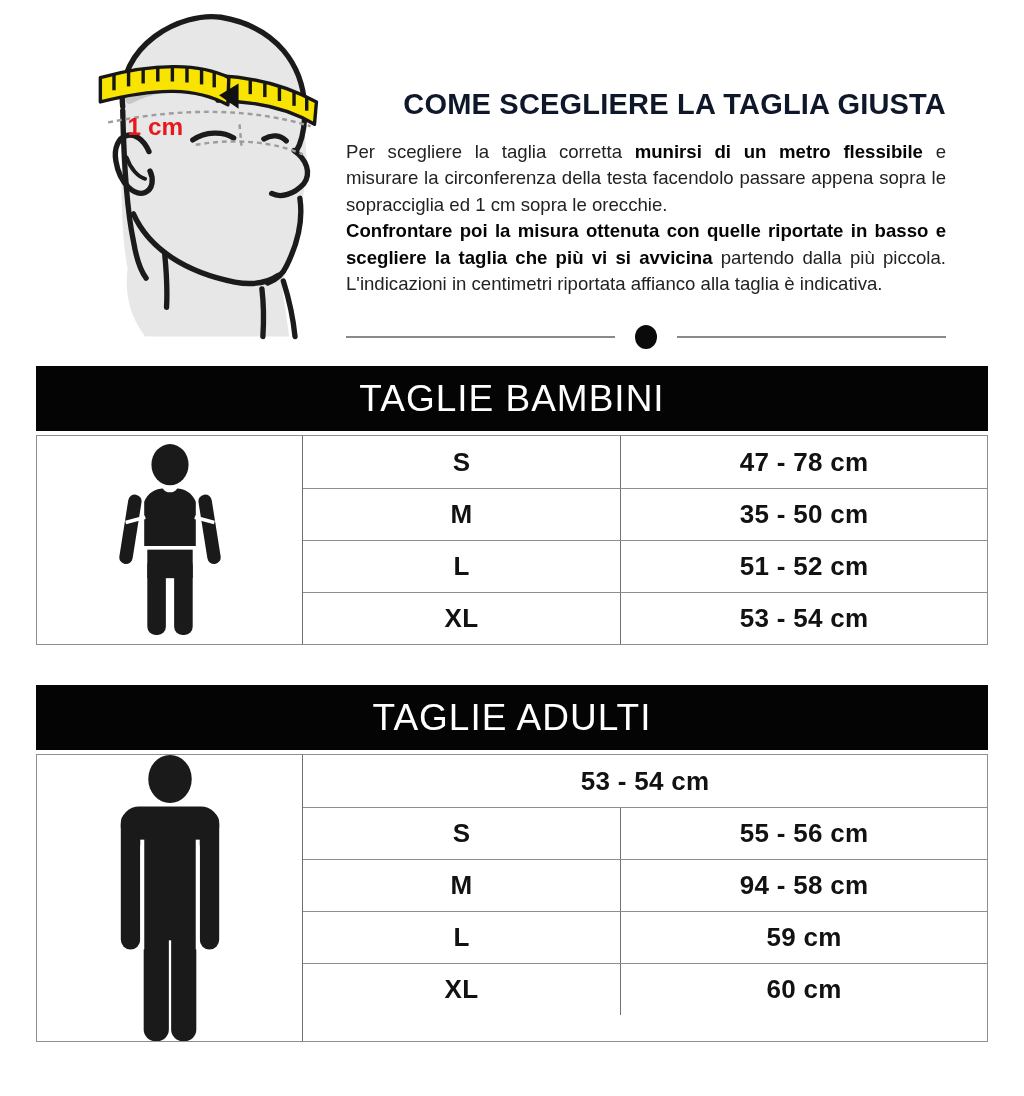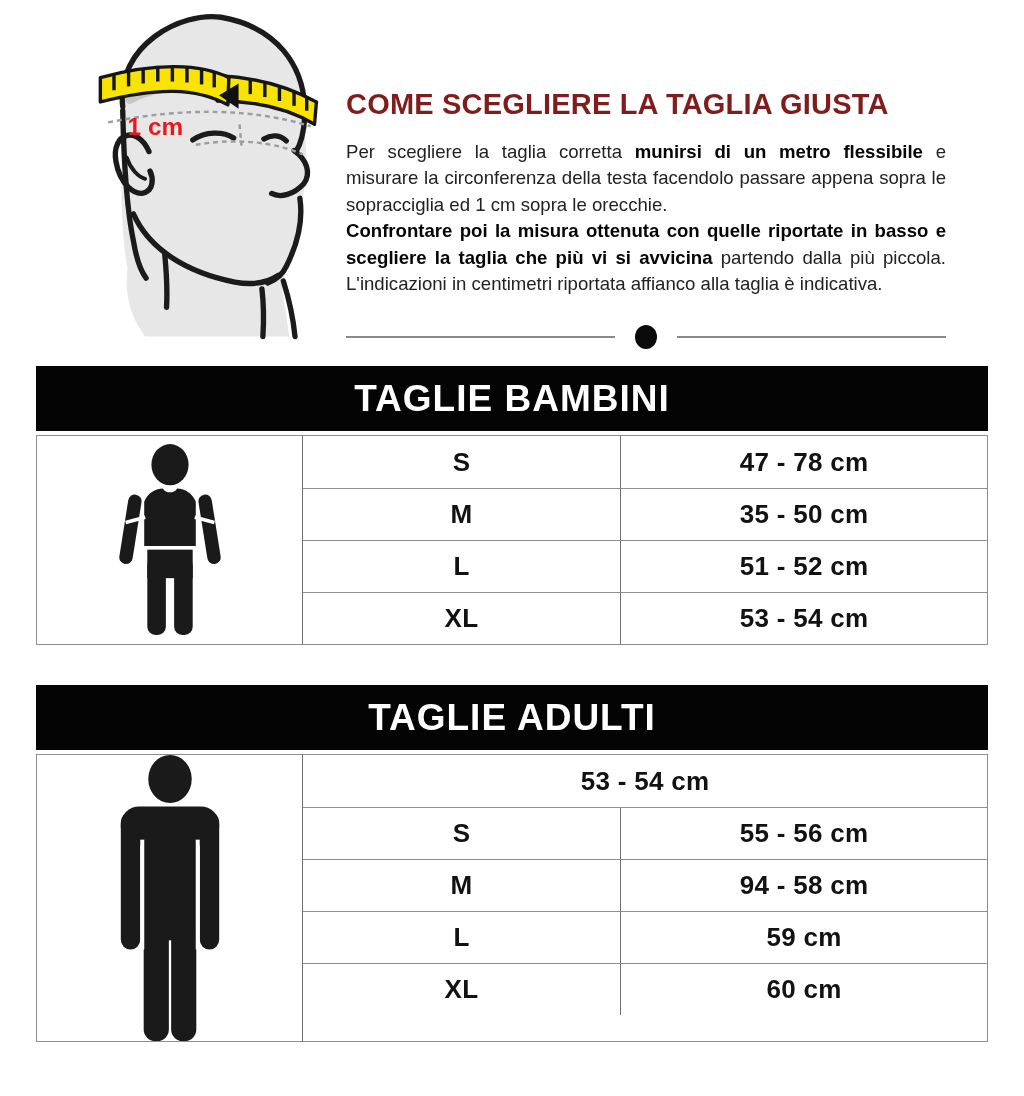--- a/index.html
+++ b/index.html
@@ -19,22 +19,23 @@
     gap: 14px;
     height: 348px;
   }
   .illustration { width: 292px; flex: 0 0 auto; }
   .intro { flex: 1; min-width: 0; }
   .intro h1 {
     margin: 84px 0 18px 0;
     font-size: 29px;
     font-weight: 800;
     letter-spacing: 0.2px;
-    color: #7f1d1d;
+    color: #0f172a;
     white-space: nowrap;
+    text-align: right;
   }
   .intro p {
     font-size: 18.6px;
     line-height: 26.4px;
     text-align: justify;
     color: #222222;
   }
   .intro p b { color: #050505; }
 
   .divider {
@@ -61,21 +62,21 @@
     background: #040404;
     height: 65px;
     display: flex;
     align-items: center;
     justify-content: center;
     margin-bottom: 4px;
   }
   .table-header span {
     color: #ffffff;
     font-size: 37px;
-    font-weight: 700;
+    font-weight: 400;
     letter-spacing: 1px;
     white-space: nowrap;
   }
 
   .table-grid {
     display: flex;
     border: 1px solid #8e8e8e;
     background: #ffffff;
   }
   .icon-cell {

